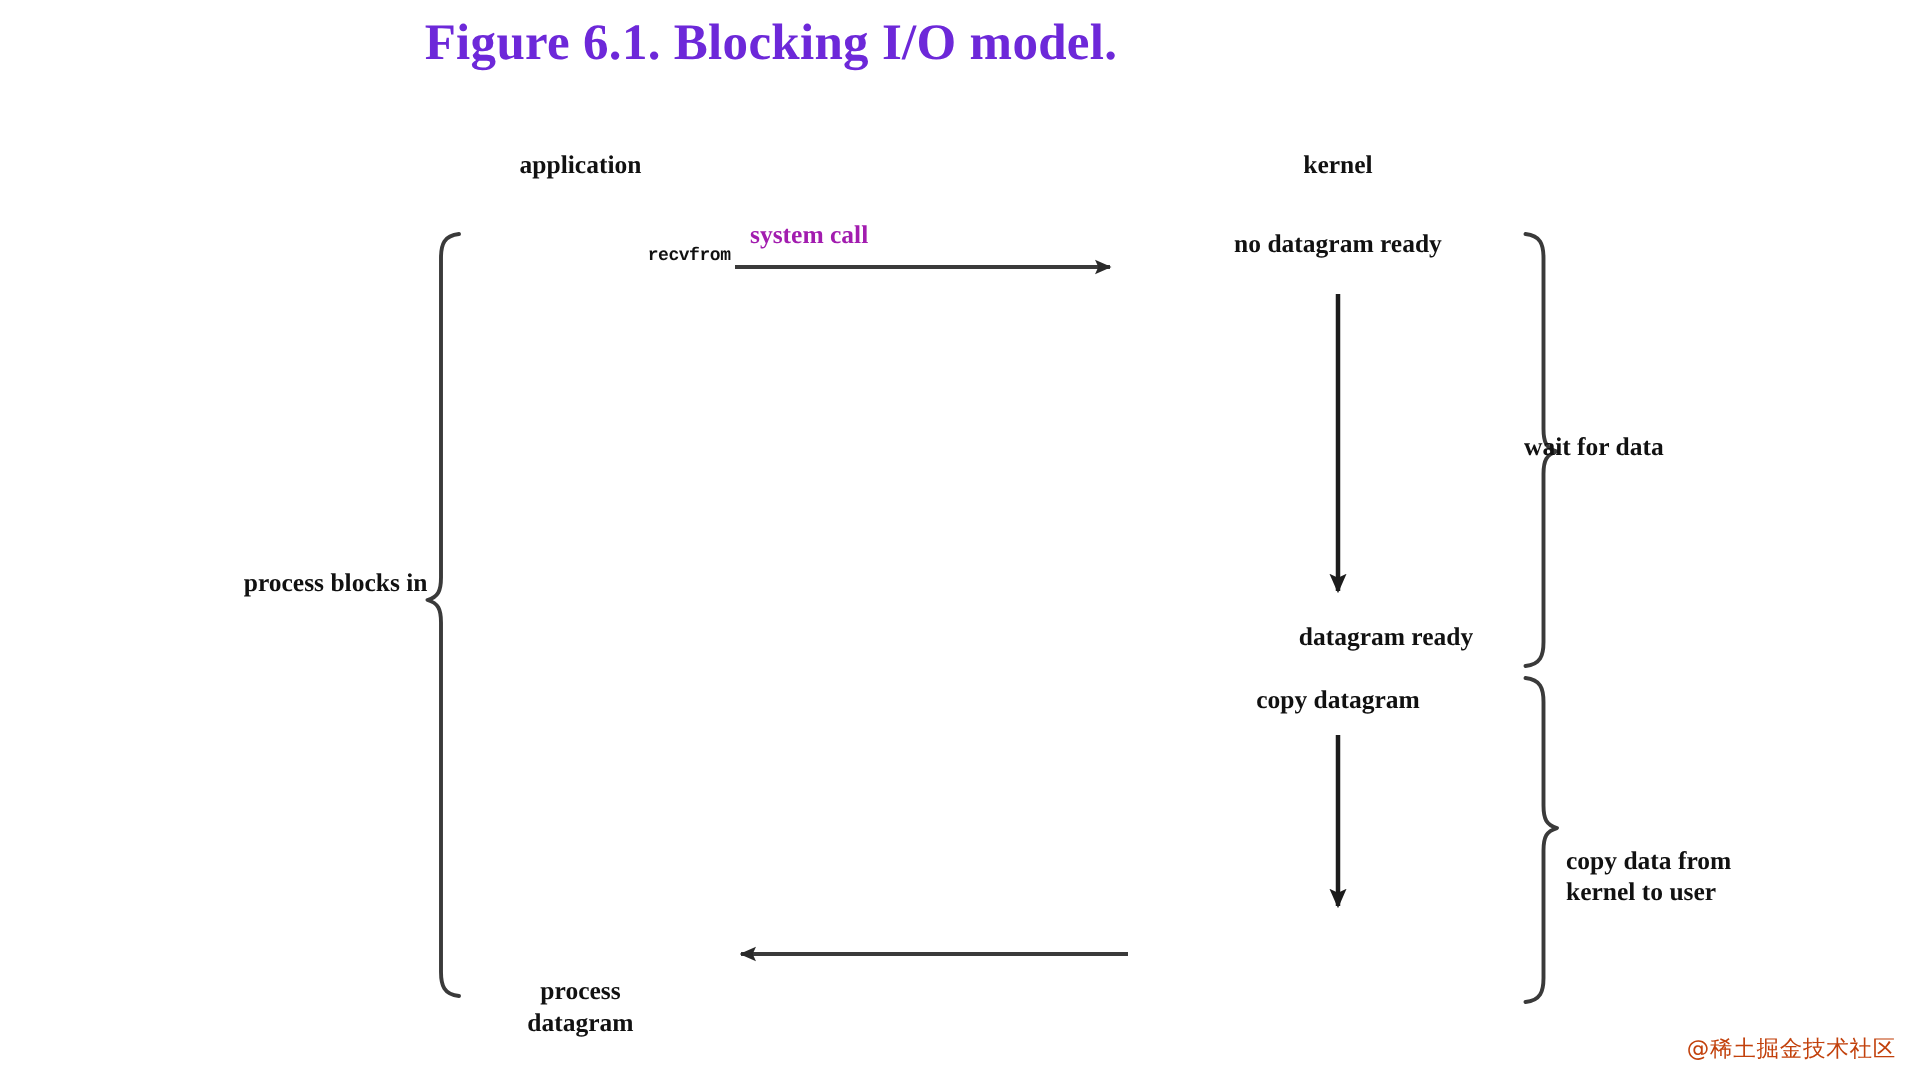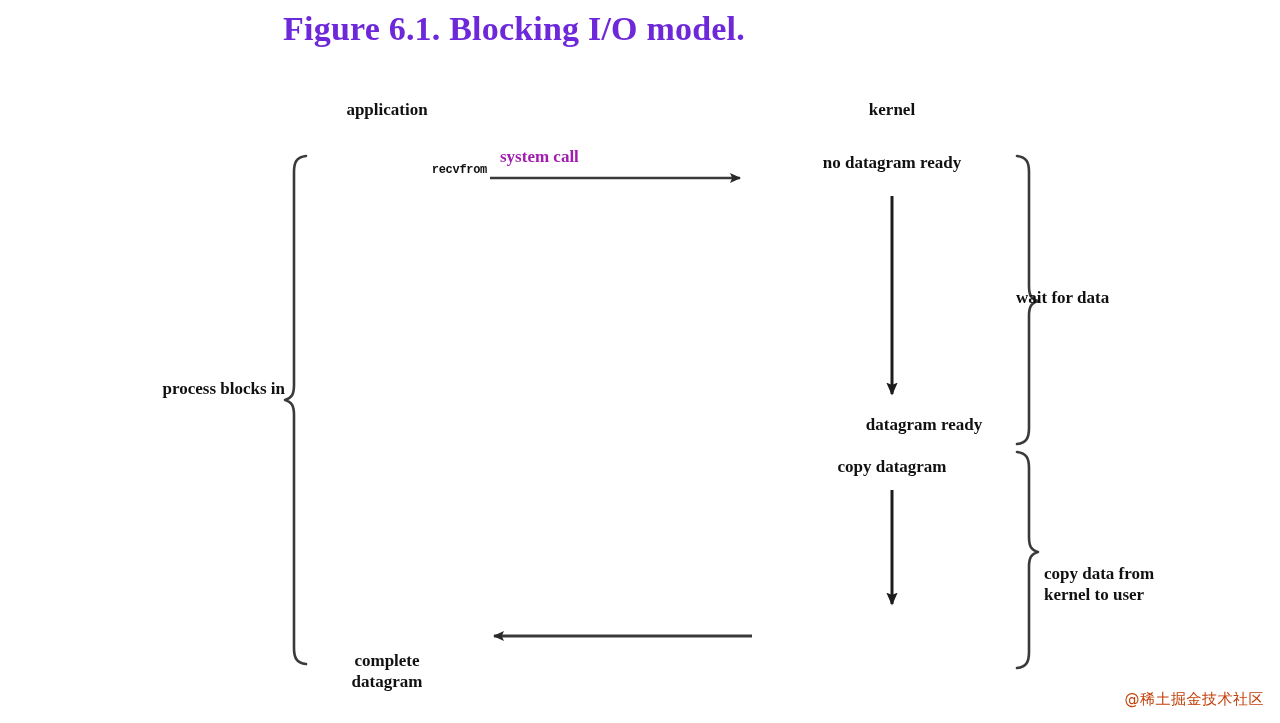--- a/index.html
+++ b/index.html
@@ -198,21 +198,21 @@
                C 1029,546 1031,550 1038,552
                C 1031,554 1029,558 1029,567
                L 1029,652
                C 1029,661 1027,667 1017,668"></path>
     </g>
   </svg>
 
   <div class="node mono" id="node-recvfrom">recvfrom</div>
 
   <div class="node multi" id="node-process-datagram">
-    <div>complete</div>
+    <div>process</div>
     <div>datagram</div>
   </div>
 
   <div class="node" id="node-no-datagram-ready">no datagram ready</div>
   <div class="node" id="node-datagram-ready">datagram ready</div>
   <div class="node" id="node-copy-datagram">copy datagram</div>
 
   <div class="edge-label" id="edge-system-call">system call</div>
 
   <div class="brace-label" id="label-process-blocks">

